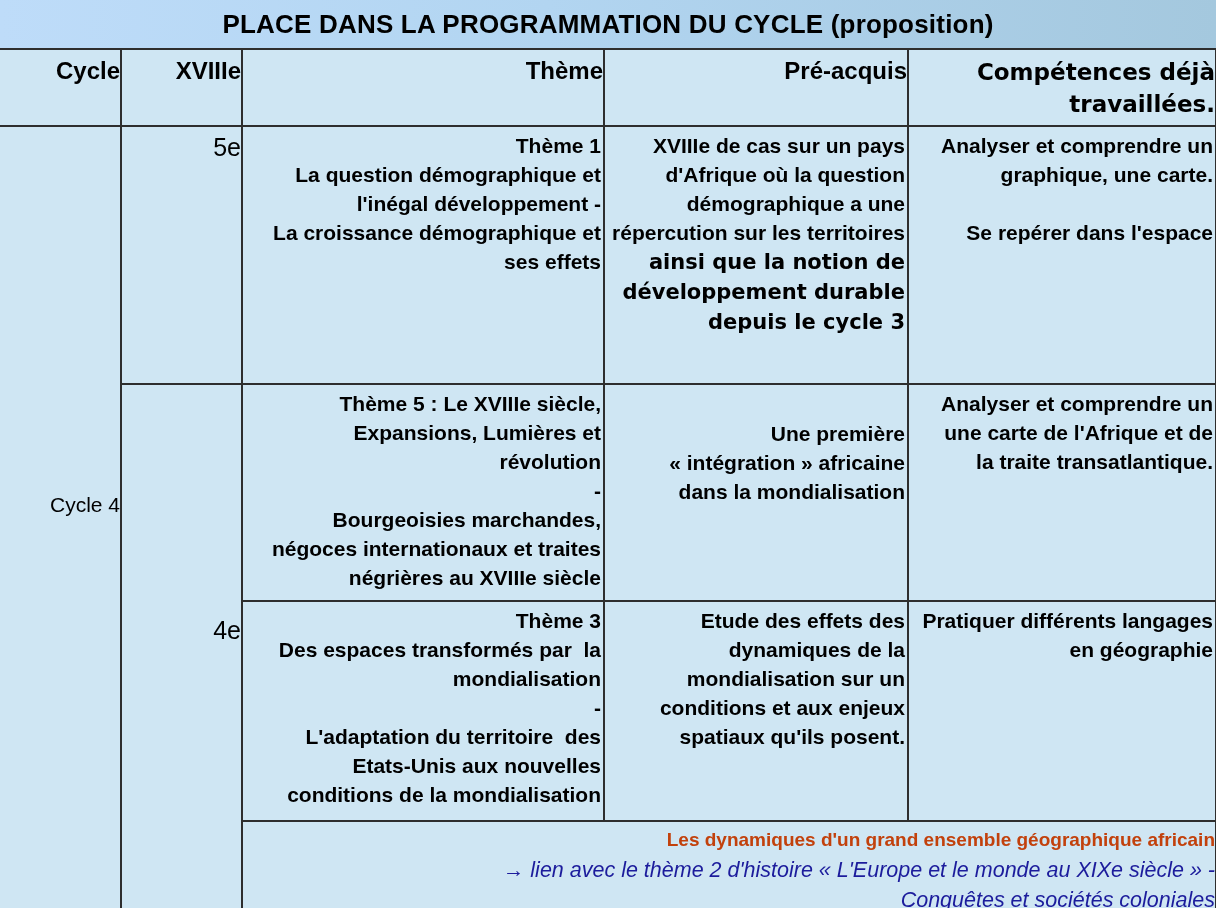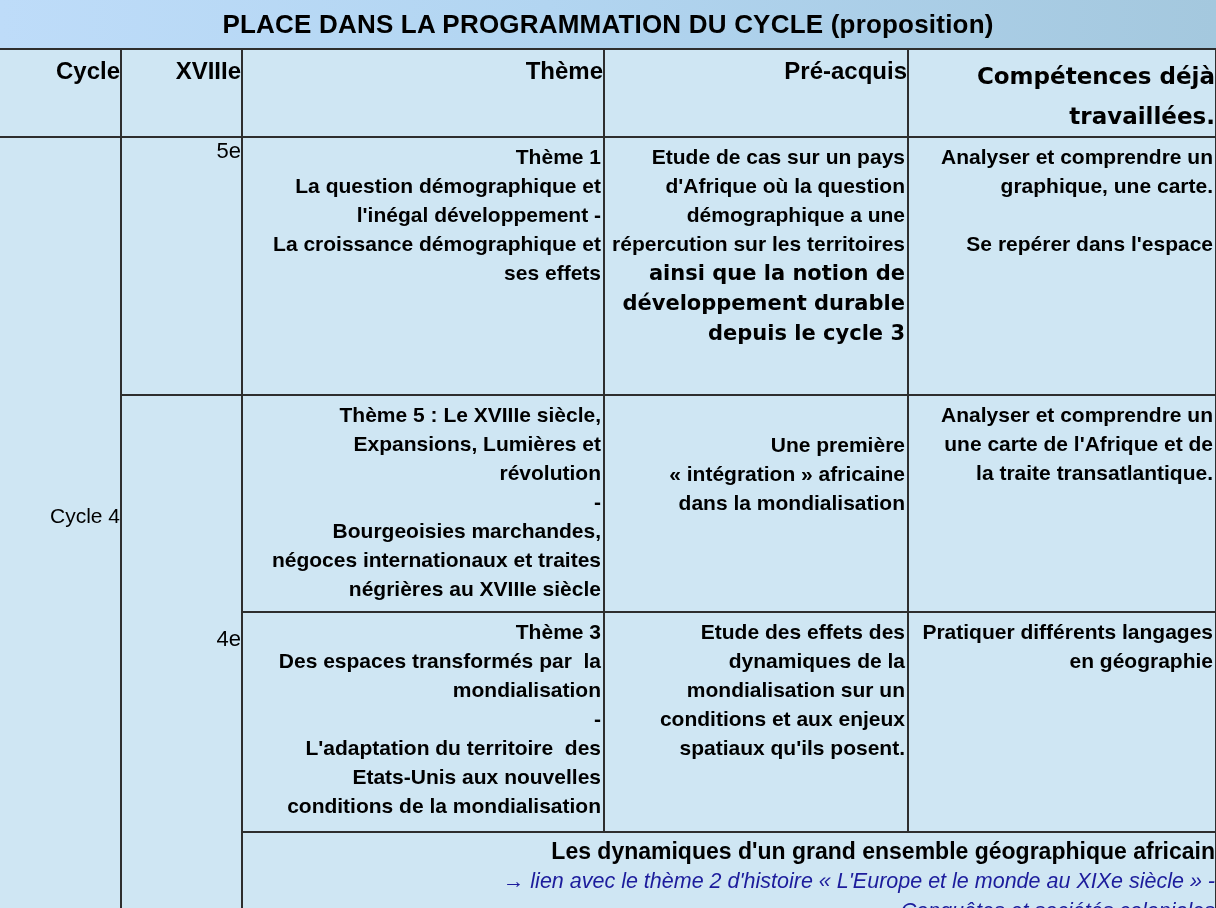--- a/index.html
+++ b/index.html
@@ -21,39 +21,39 @@
     vertical-align:top;
     text-align:right;
     overflow:hidden;
     color:#000;
   }
   .no-left { border-left:none; }
 
   th { font-size:24px; font-weight:bold; padding-top:7px; }
   th.th-competences {
     font-family:"DejaVu Sans", sans-serif;
-    font-size:23px; line-height:40px; padding-top:6px;
+    font-size:23px; line-height:32px; padding-top:6px;
   }
 
   tr.header-row  { height:77px; }
   tr.row-1       { height:258px; }
   tr.row-2       { height:217px; }
   tr.row-3       { height:220px; }
   tr.footer-row  { height:88px; }
 
   td.body-cell { font-size:21px; line-height:29px; padding:4px 2px 0 2px; white-space:pre-wrap;font-weight:bold; }
-  td.niveau-cell { font-size:22px; }
+  td.niveau-cell { font-size:25px; padding-top:6px; }
   td.niveau-4e { vertical-align:middle; padding-bottom:45px; }
   td.cycle-cell { vertical-align:middle; font-size:21px; padding-bottom:32px; }
   td.pre-pad { padding-top:34px;padding-left:20px; }
 
   .alt-font { font-family:"DejaVu Sans", sans-serif; font-size:21px; }
 
   td.footer-cell { padding-top:3px; line-height:30px; }
-  .footer-bold   { color:#000000; font-weight:bold; font-size:23px; display:block; }
+  .footer-bold   { color:#c2410c; font-weight:bold; font-size:19px; display:block; }
   .footer-italic { color:#1c1c9c; font-style:italic; font-size:21.5px; display:block; white-space:pre-wrap; }
 </style>
 </head>
 <body>
 
 <div class="page">
 
   <div class="title-bar">
     <span>PLACE DANS LA PROGRAMMATION DU CYCLE (proposition)</span>
   </div>
@@ -77,21 +77,21 @@
     </tr>
 
     <tr class="row-1">
       <td class="cycle-cell no-left" rowspan="4">Cycle 4</td>
       <td class="niveau-cell">5e</td>
       <td class="body-cell">Thème 1
 La question démographique et
 l'inégal développement -
 La croissance démographique et
 ses effets</td>
-      <td class="body-cell"><span>Etude de cas sur un pays d'Afrique où la question démographique a une répercution sur les territoires </span><span class="alt-font">ainsi que la notion de développement durable depuis le cycle 3</span></td>
+      <td class="body-cell"><span>XVIIIe de cas sur un pays d'Afrique où la question démographique a une répercution sur les territoires </span><span class="alt-font">ainsi que la notion de développement durable depuis le cycle 3</span></td>
       <td class="body-cell">Analyser et comprendre un
 graphique, une carte.
 
 Se repérer dans l'espace</td>
     </tr>
 
     <tr class="row-2">
       <td class="niveau-cell niveau-4e" rowspan="3">4e</td>
       <td class="body-cell">Thème 5 : Le XVIIIe siècle,
 Expansions, Lumières et

